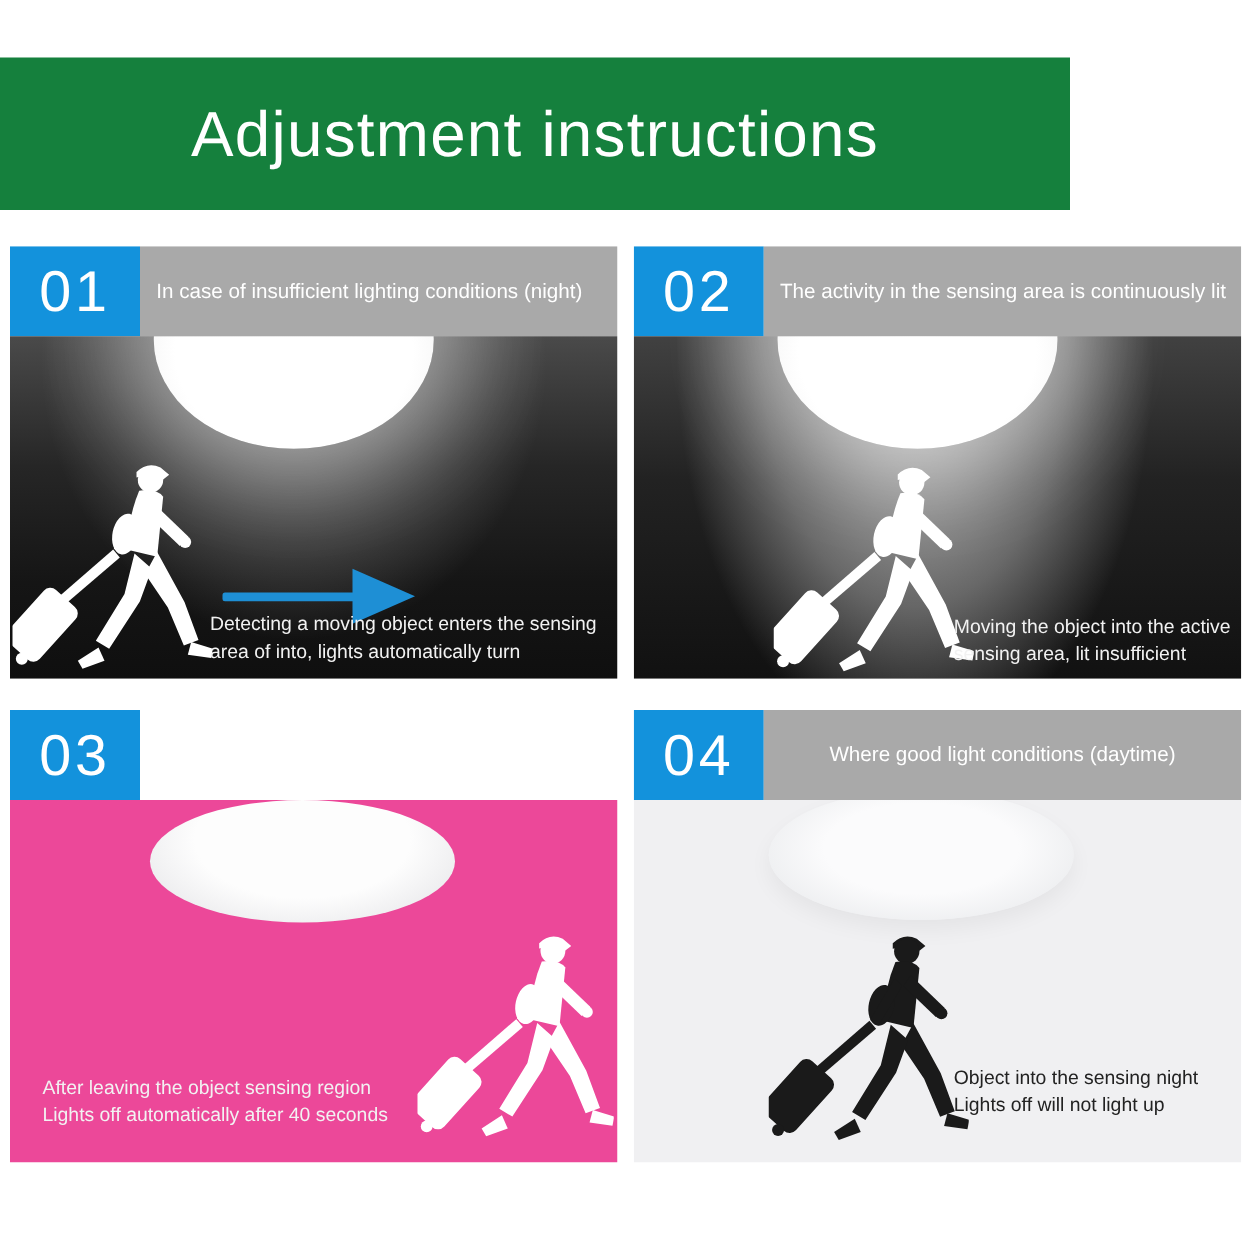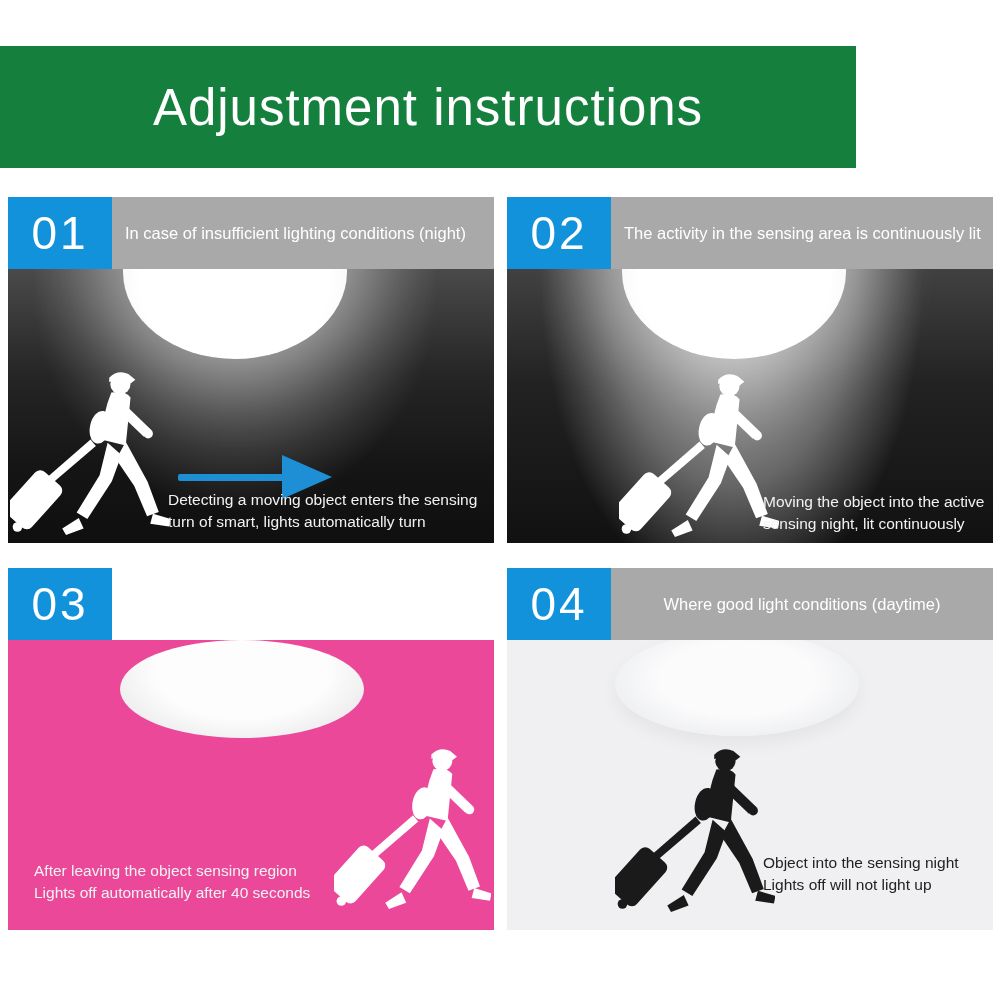--- a/index.html
+++ b/index.html
@@ -108,38 +108,38 @@
       <div class="lamp-lit"></div>
       <svg class="person white" style="left:2px;top:98px;" width="160" height="176" viewBox="0 0 300 330">
           <use href="#walker"></use>
         </svg>
       <div class="arrow" style="left:170px;top:186px;">
         <div class="arrow-line"></div>
         <div class="arrow-head"></div>
       </div>
       <div class="caption light cap-p1">
         <div>Detecting a moving object enters the sensing</div>
-        <div>turn of smart, lights automatically turn</div>
+        <div>area of into, lights automatically turn</div>
       </div>
     </div>
   </section>
 
   <section class="panel p2 row1">
     <div class="phead">
       <div class="pnum">02</div>
       <div class="pbar">The activity in the sensing area is continuously lit</div>
     </div>
     <div class="scene scene-night2">
       <div class="lamp-lit"></div>
       <svg class="person white" style="left:112px;top:100px;" width="160" height="176" viewBox="0 0 300 330">
           <use href="#walker"></use>
         </svg>
       <div class="caption light cap-p2">
         <div>Moving the object into the active</div>
-        <div>sensing night, lit continuously</div>
+        <div>sensing area, lit insufficient</div>
       </div>
     </div>
   </section>
 
   <section class="panel p3 row2">
     <div class="phead">
       <div class="pnum">03</div>
     </div>
     <div class="scene scene-off">
       <div class="lamp-off-dark"></div>

